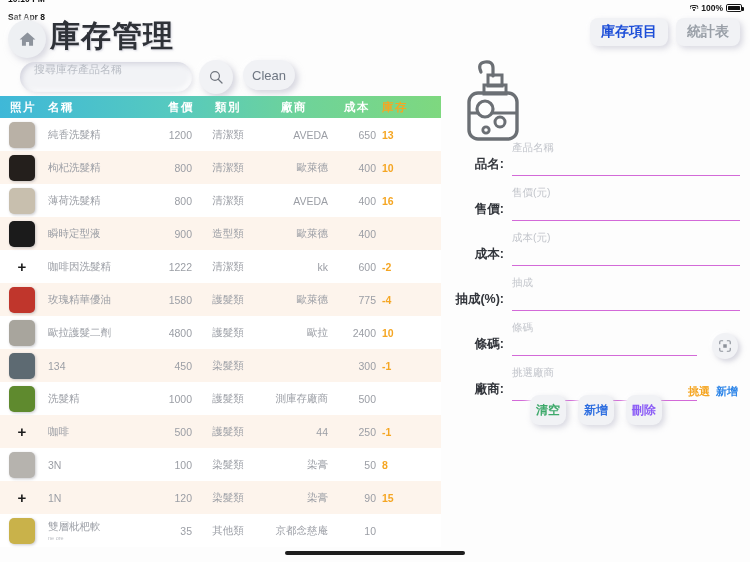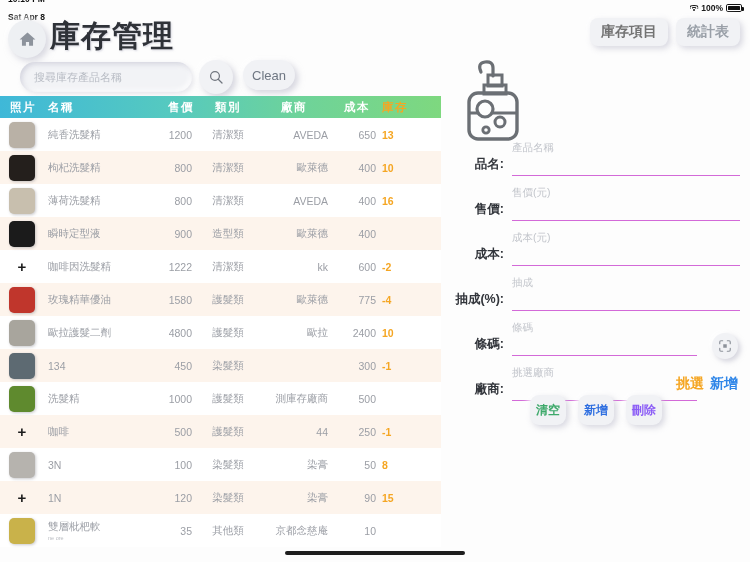--- a/index.html
+++ b/index.html
@@ -40,21 +40,21 @@
     cursor:pointer;
   }
   .page-title{
     position:absolute; left:50px; top:16px; font-size:30px; font-weight:bold;
     color:#2f3238; letter-spacing:1px; text-shadow:1px 1px 2px rgba(174,174,192,0.5);
   }
 
   
   .search-box{
     position:absolute; left:20px; top:62px; width:172px; height:30px; border-radius:15px;
-    background:#f2f3f6; display:flex; align-items:center; padding:0 14px;
+    background:#f2f3f6; display:flex; padding:0 14px;
     box-shadow:inset 2px 2px 5px rgba(174,174,192,0.45), inset -2px -2px 5px rgba(255,255,255,0.95),
                2px 2px 5px rgba(174,174,192,0.28);
     cursor:text;
   }
   .search-box span{ font-size:11px; color:#b8bcc4; }
   .search-btn{
     position:absolute; left:199px; top:60px; width:34px; height:34px; border-radius:50%;
     background:#f1f2f5; display:flex; align-items:center; justify-content:center;
     box-shadow:3px 3px 6px rgba(174,174,192,0.5), -3px -3px 6px rgba(255,255,255,0.95);
     cursor:pointer;
@@ -98,35 +98,35 @@
   .name-main{ display:block; }
   .name-sub{ display:block; font-size:5.5px; color:#b9bcc2; margin-top:1px; }
 
   
   .tabs{ position:absolute; right:10px; top:18px; display:flex; gap:8px; }
   .tab{
     padding:5px 11px; border-radius:8px; font-size:14px; font-weight:bold;
     background:#f1f2f5; color:#9aa0a8; cursor:pointer;
     box-shadow:2.5px 2.5px 6px rgba(174,174,192,0.48), -2.5px -2.5px 6px rgba(255,255,255,0.95);
   }
-  .tab.active{ color:#737373; }
+  .tab.active{ color:#1d4ed8; }
 
   .prod-icon{ position:absolute; left:455px; top:58px; width:76px; height:86px; }
 
   .form{ position:absolute; left:440px; top:148px; width:300px; }
   .frow{ display:flex; align-items:flex-end; height:28px; margin-bottom:17px; position:relative; }
   .flabel{ width:72px; flex:0 0 72px; text-align:right; padding-right:8px;
     font-size:12.5px; font-weight:bold; color:#32353b; padding-bottom:3px; }
   .finput{ flex:1; border-bottom:1.4px solid #d36ad8; padding-bottom:20px;
     font-size:10.5px; color:#c2c5cb; cursor:text; }
   .finput.short{ flex:0 0 185px; }
   .scan-btn{ position:absolute; right:2px; bottom:-3px; width:26px; height:26px; border-radius:50%;
     background:#f1f2f5; display:flex; align-items:center; justify-content:center; cursor:pointer;
     box-shadow:2.5px 2.5px 5px rgba(174,174,192,0.5), -2.5px -2.5px 5px rgba(255,255,255,0.95); }
-  .vlinks{ position:absolute; right:2px; bottom:8px; display:flex; gap:6px; font-size:14px; font-weight:bold; }
+  .vlinks{ position:absolute; right:2px; bottom:2px; display:flex; gap:6px; font-size:11px; font-weight:bold; }
   .vlink-pick{ color:#f5a623; cursor:pointer; }
   .vlink-add { color:#2f86e8; cursor:pointer; }
 
   .actions{ position:absolute; left:530px; top:395px; display:flex; gap:12px; }
   .abtn{ width:36px; height:30px; border-radius:9px; background:#f1f2f5;
     display:flex; align-items:center; justify-content:center;
     font-size:12px; font-weight:bold; cursor:pointer;
     box-shadow:2.5px 2.5px 6px rgba(174,174,192,0.48), -2.5px -2.5px 6px rgba(255,255,255,0.95); }
   .a-clear{ color:#3ea96b; } .a-add{ color:#2f6fe0; } .a-del{ color:#8b5cf6;font-family:Liberation Serif, serif; }
 

